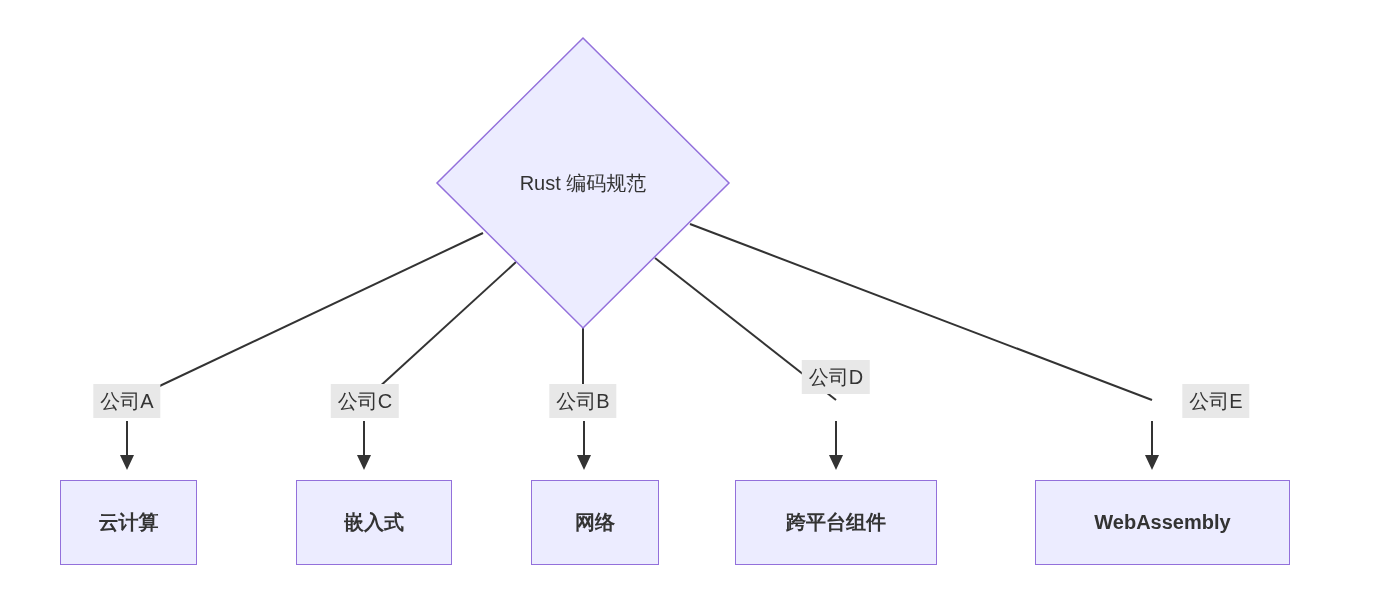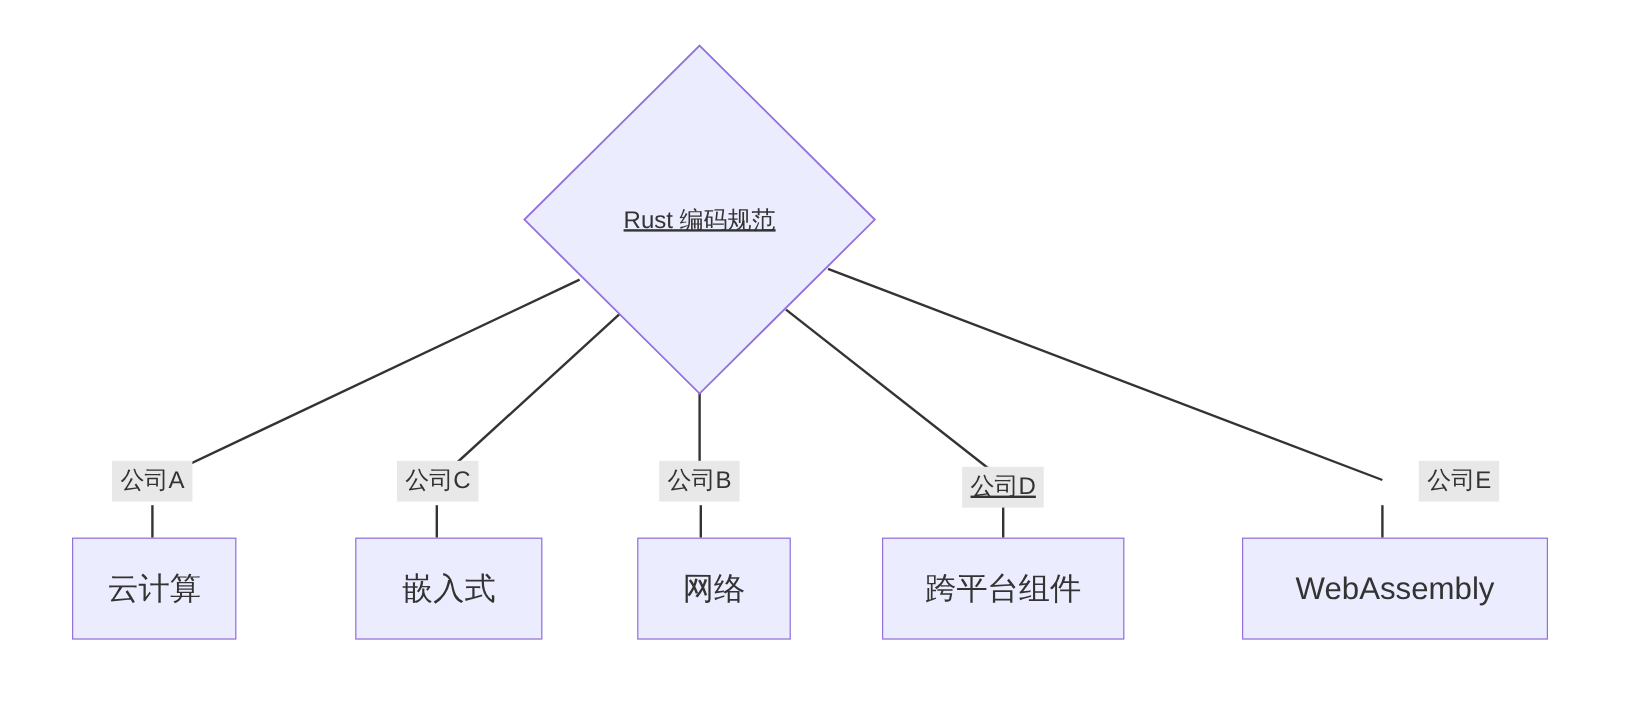--- a/index.html
+++ b/index.html
@@ -27,41 +27,41 @@
   .arrow-head { fill: var(--line); stroke: none; }
   .diamond-shape { fill: var(--node-fill); stroke: var(--node-border); stroke-width: 1.5; }
   .diamond-label {
     position: absolute;
     left: 463px; top: 160px;
     width: 240px; height: 46px;
     display: flex; align-items: center; justify-content: center;
     font-size: 20px; color: var(--text);
     text-align: center;
     white-space: nowrap;
-    text-decoration: underline;
   }
   .edge-label {
     position: absolute;
     transform: translate(-50%, -50%);
     background: var(--edge-label-bg);
     color: var(--text);
     font-size: 20px;
     line-height: 1.3;
     padding: 4px 7px;
     white-space: nowrap;
   }
   .node-box {
     position: absolute;
-    top: 448px; height: 85px;
+    top: 480px; height: 85px;
     background: var(--node-fill);
     border: 1.5px solid var(--node-border);
     color: var(--text);
-    font-size: 26px;
+    font-size: 20px;
     display: flex; align-items: center; justify-content: center;
     white-space: nowrap;
+    font-weight: bold;
   }
 </style>
 </head>
 <body>
 
 <div class="canvas">
 
   <svg width="1374" height="590" viewBox="0 0 1374 590">
 
     <line class="edge-line" x1="483" y1="233" x2="130" y2="400"></line>
@@ -86,21 +86,21 @@
     <polygon class="arrow-head" points="1145,455 1159,455 1152,470"></polygon>
 
     <polygon class="diamond-shape" points="583,38 729,183 583,328 437,183"></polygon>
   </svg>
 
   <div class="diamond-label">Rust 编码规范</div>
 
   <div class="edge-label" style="left:127px; top:401px;">公司A</div>
   <div class="edge-label" style="left:365px; top:401px;">公司C</div>
   <div class="edge-label" style="left:583px; top:401px;">公司B</div>
-  <div class="edge-label" style="left:836px; top:406px;text-decoration:underline;">公司D</div>
+  <div class="edge-label" style="left:836px; top:377px;">公司D</div>
   <div class="edge-label" style="left:1216px; top:401px;">公司E</div>
 
   <div class="node-box" style="left:60px;  width:137px;">云计算</div>
   <div class="node-box" style="left:296px; width:156px;">嵌入式</div>
   <div class="node-box" style="left:531px; width:128px;">网络</div>
   <div class="node-box" style="left:735px; width:202px;text-align:center;">跨平台组件</div>
   <div class="node-box" style="left:1035px; width:255px;">WebAssembly</div>
 
 </div>
 

